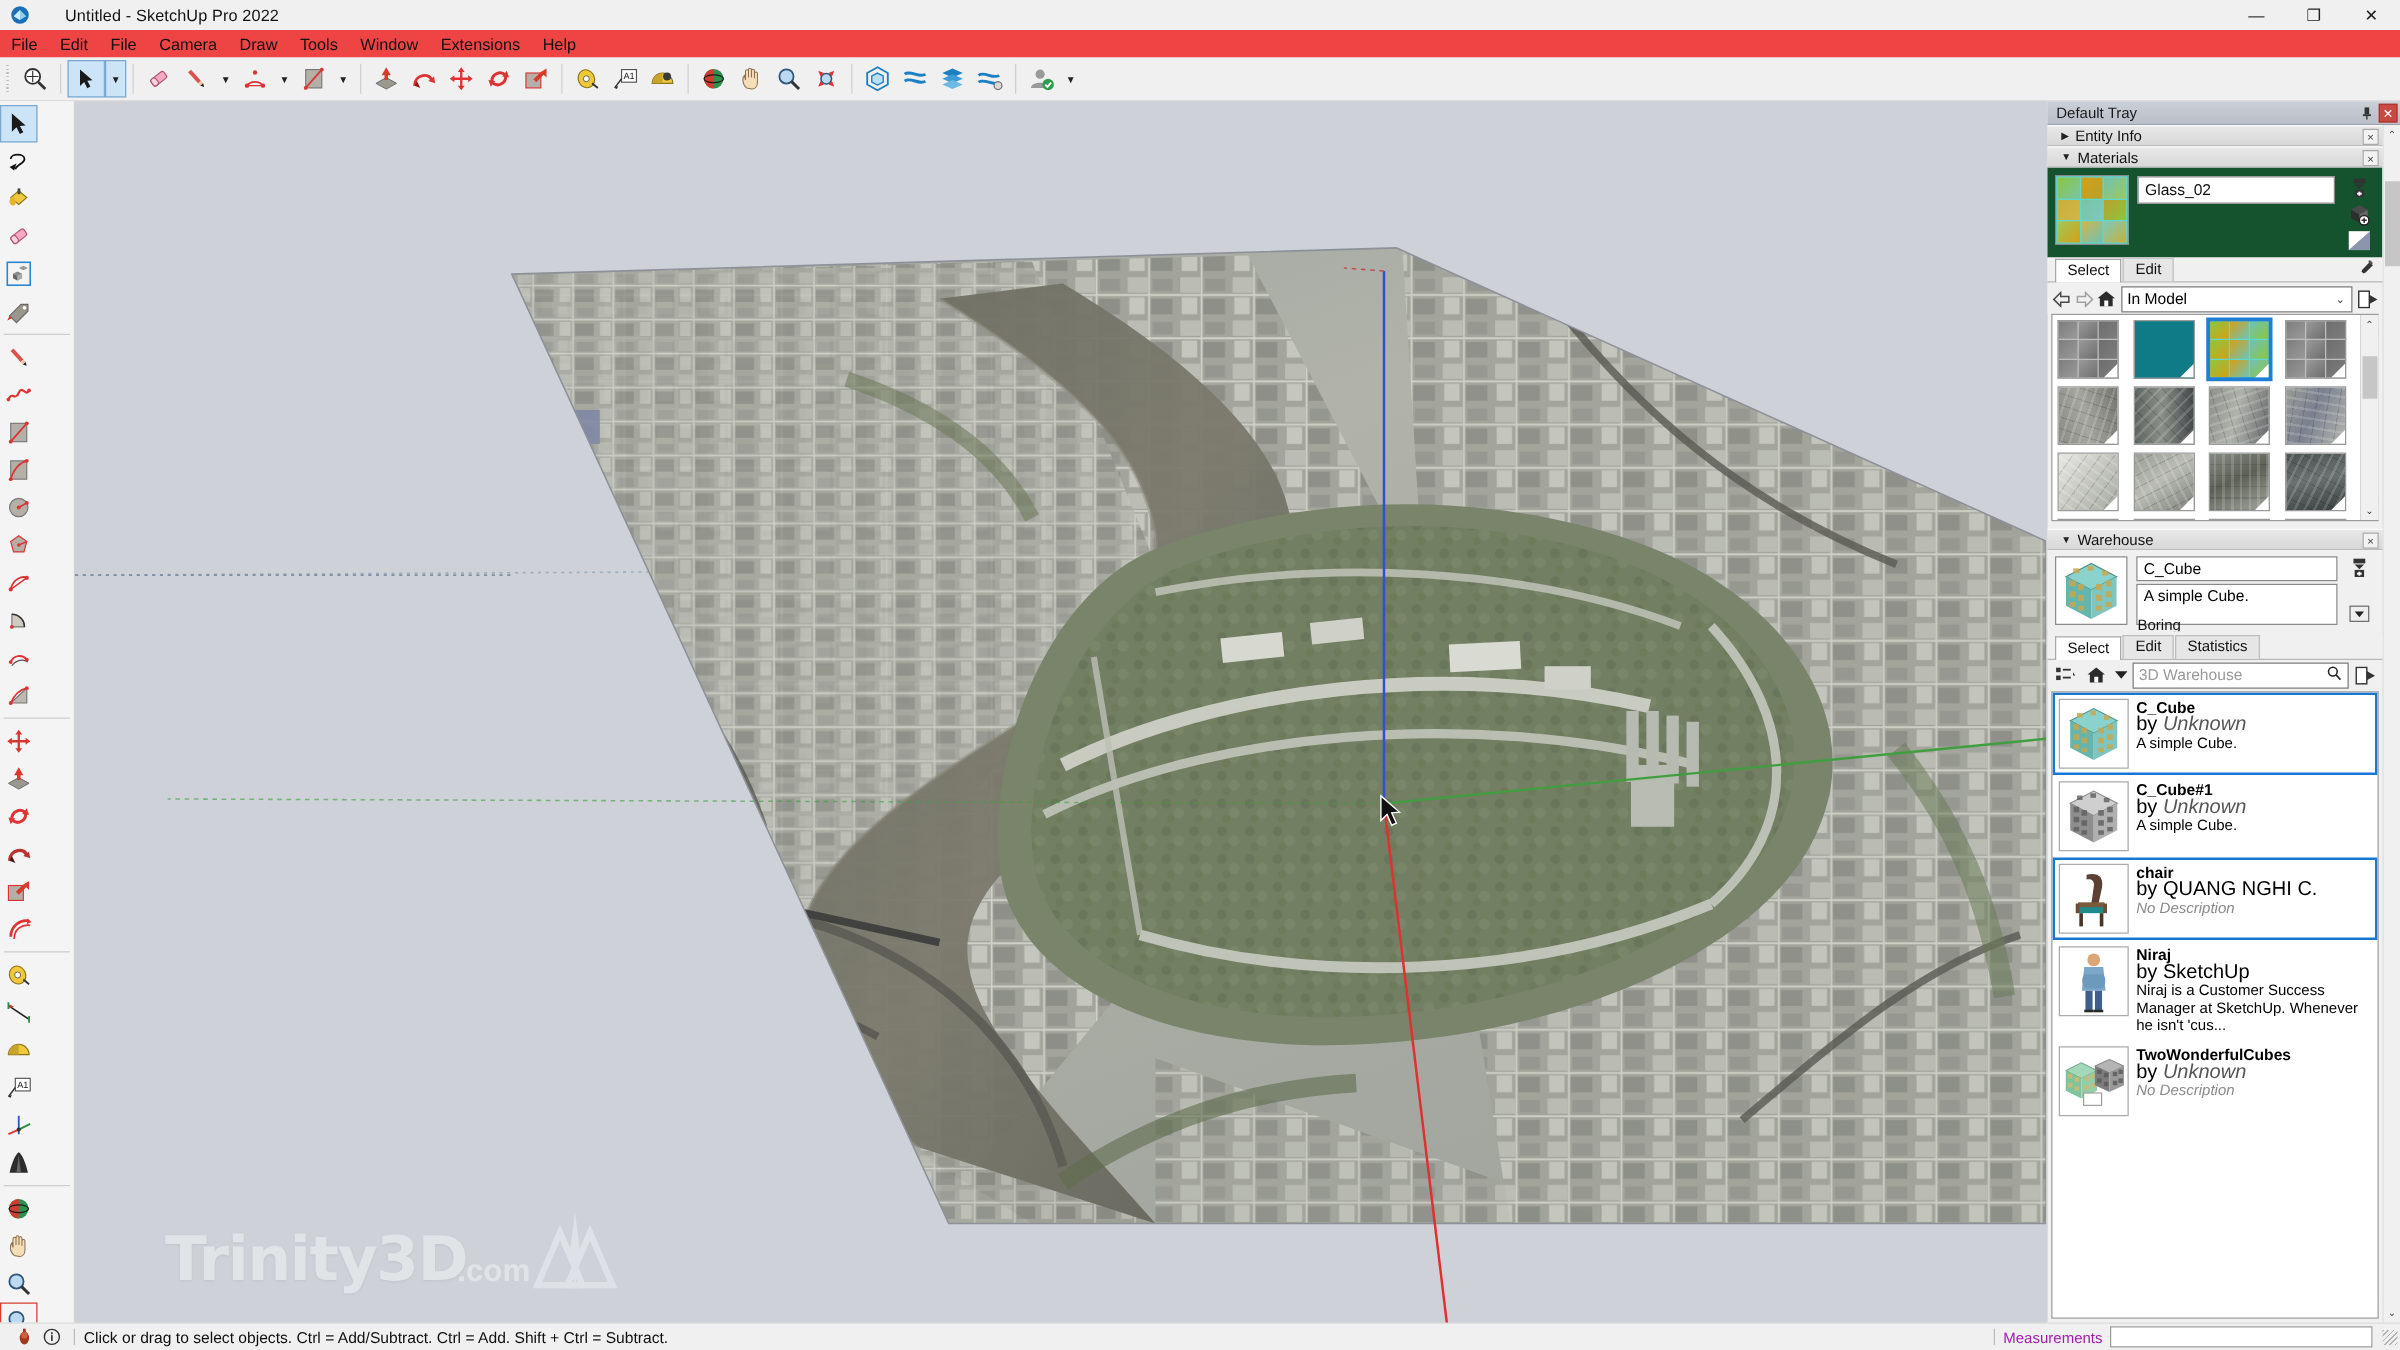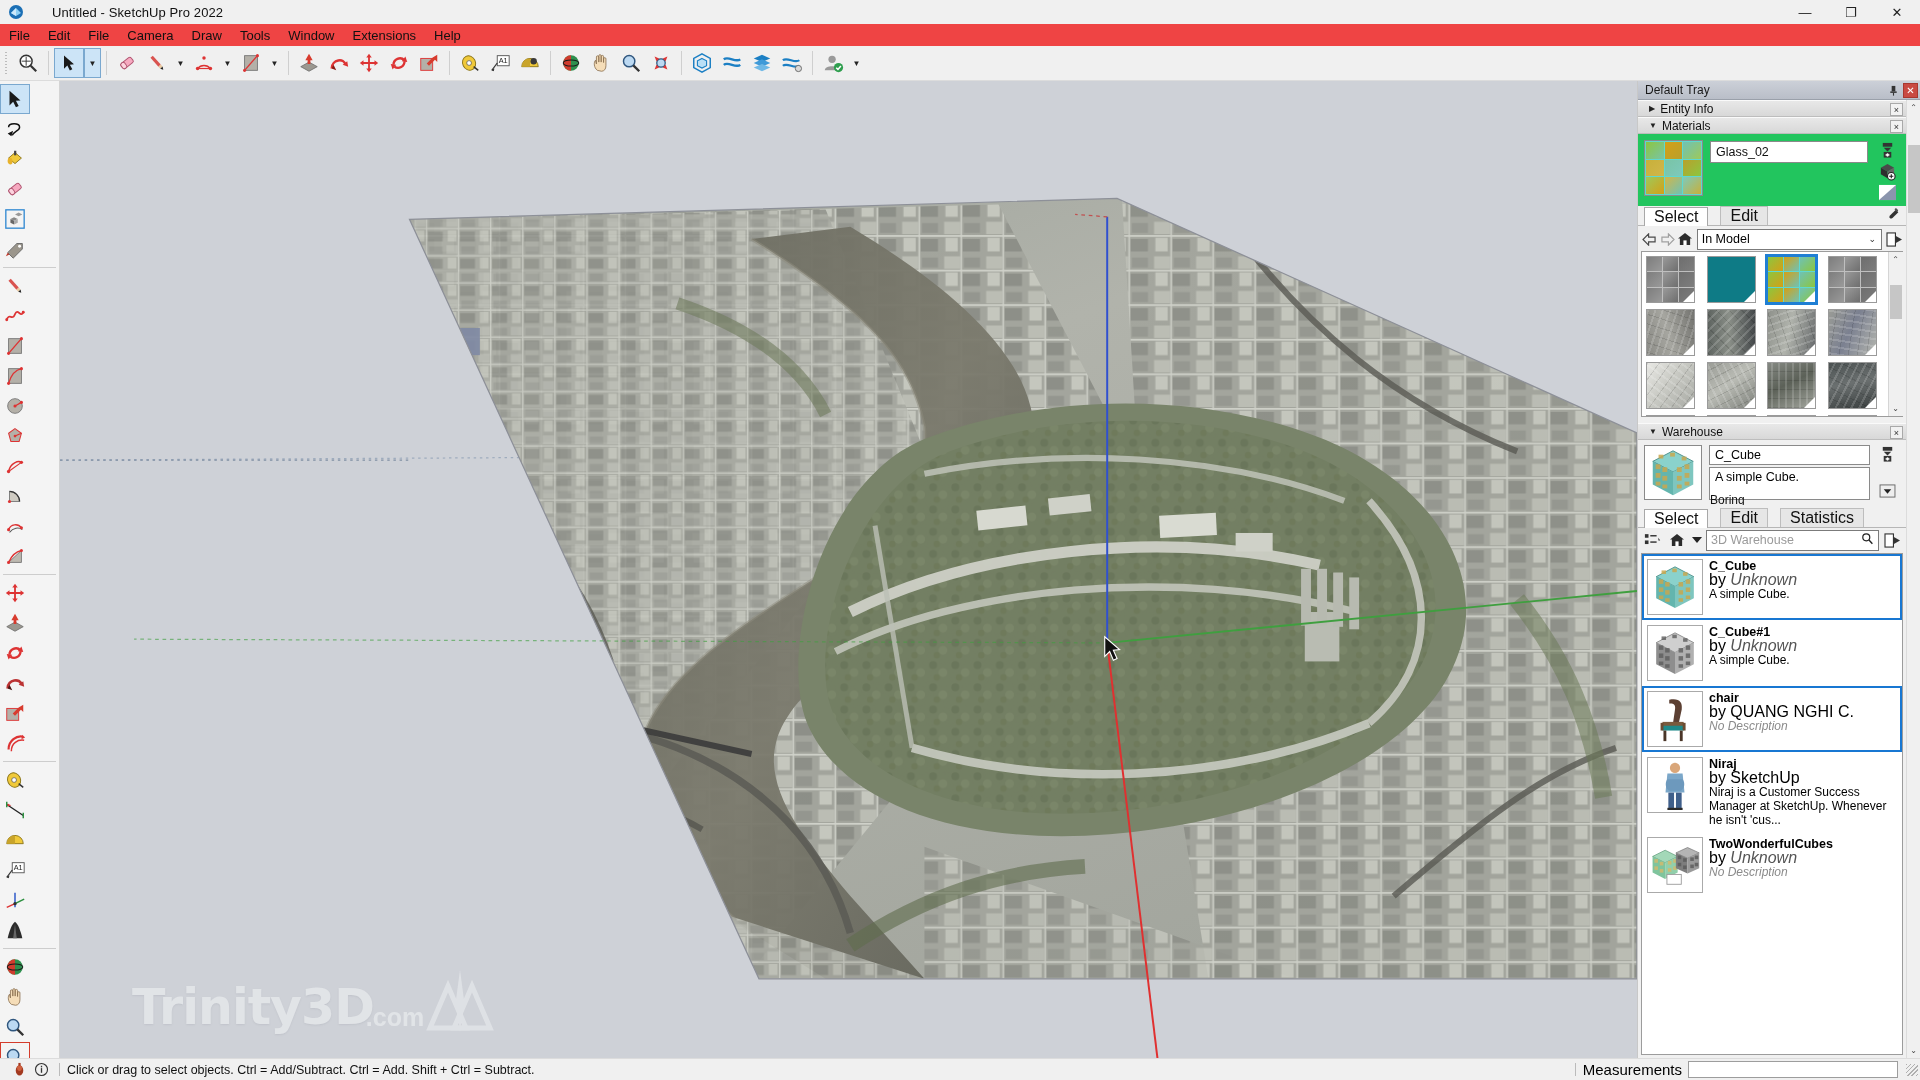--- a/index.html
+++ b/index.html
@@ -85,35 +85,35 @@
 
   
   .panel-head { height:17px; background:linear-gradient(to bottom,#e8e8e8,#d8d8d8); border-bottom:1px solid #bdbdbd;
                 border-top:1px solid #fafafa; display:flex; align-items:center; padding-left:11px; position:relative; }
   .ph-tri { font-size:8px; margin-right:5px; color:#222; }
   .ph-label { font-size:12px; color:#111; }
   .ph-x { position:absolute; right:3px; top:2px; width:13px; height:13px; border:1px solid #a9a9a9; background:#f2f2f2;
           font-size:9px; display:flex; align-items:center; justify-content:center; color:#333; }
 
   
-  .mat-top { display:flex; padding:6px 5px 5px 6px; background:#22c55e; }
+  .mat-top { display:flex; padding:6px 5px 5px 6px; background:#14532d; }
   .mat-preview { width:59px; height:56px; border:1px solid #8a8a8a; display:grid;
                  grid-template-columns:repeat(3,1fr); grid-template-rows:repeat(3,1fr); gap:1px; background:#5fd8d0; padding:1px; }
   .mat-cell { background:#7fdcd2; position:relative; overflow:hidden; }
   .mat-mid { flex:1; padding:1px 5px 0 7px; }
   .mat-name { width:100%; height:22px; border:1px solid #8a8a8a; background:#fff; font-size:12.5px;
               padding:0 5px; line-height:20px; color:#111; font-family:"Liberation Sans", sans-serif; }
   .mat-right { width:28px; display:flex; flex-direction:column; align-items:center; gap:3px; padding-top:1px; }
   .mr-btn { width:24px; height:18px; display:flex; align-items:center; justify-content:center; }
 
   
   .mini-tabs { display:flex; align-items:flex-end; height:20px; border-bottom:1px solid #b6b6b6;
                background:#f0f0f0; padding-left:6px; position:relative; }
-  .mt { padding:1px 9px 2px; font-size:16px; color:#111; background:#e6e6e6; border:1px solid #bdbdbd;
-        border-bottom:none; margin-right:12px; line-height:15px; }
+  .mt { padding:1px 9px 2px; font-size:12px; color:#111; background:#e6e6e6; border:1px solid #bdbdbd;
+        border-bottom:none; margin-right:1px; line-height:15px; }
   .mt.active { background:#fff; border-color:#a8a8a8; position:relative; top:1px; }
   .mt-right { position:absolute; right:4px; bottom:1px; width:20px; height:17px; display:flex; align-items:center; justify-content:center; }
 
   
   .nav-row { display:flex; align-items:center; height:25px; padding:3px 3px 2px 4px; background:#f0f0f0; gap:2px; }
   .nv { width:22px; height:20px; display:flex; align-items:center; justify-content:center; }
   .nv-sel { width:100%; height:21px; border:1px solid #7b7b7b; background:#fff; display:flex; align-items:center;
             padding:0 4px; font-size:12.5px; position:relative; margin:0 2px 0 2px; }
   .nv-sel .chev { position:absolute; right:5px; font-size:9px; color:#333; }
 
@@ -155,21 +155,21 @@
   .cl-desc { font-size:12px; color:#000; line-height:14px; }
   .cl-desc.none { font-style:italic; color:#8a8a8a; }
 
   
   .statusbar { height:22px; background:#f0f0f0; border-top:1px solid #dcdcdc; display:flex; align-items:center;
                flex:0 0 22px; padding-left:8px; }
   .sb-icon { width:22px; height:18px; display:flex; align-items:center; justify-content:center; }
   .sb-sep { width:1px; height:13px; background:#bbb; margin:0 7px; }
   .sb-text { font-size:12.5px; color:#111; }
   .sb-spacer { flex:1; }
-  .meas-label { font-size:15px; color:#000000; margin-right:6px;text-align:right; }
+  .meas-label { font-size:12px; color:#a21caf; margin-right:6px;text-align:right; }
   .meas-box { width:210px; height:17px; border:1px solid #9d9d9d; background:#fff; margin-right:8px; }
   .sb-grip { width:12px; height:12px; margin-right:2px;
              background-image:repeating-linear-gradient(135deg,#b0b0b0 0 1px,transparent 1px 3px); }
 </style>
 </head>
 <body>
 
 <div id="app">
 
   <div class="titlebar">

